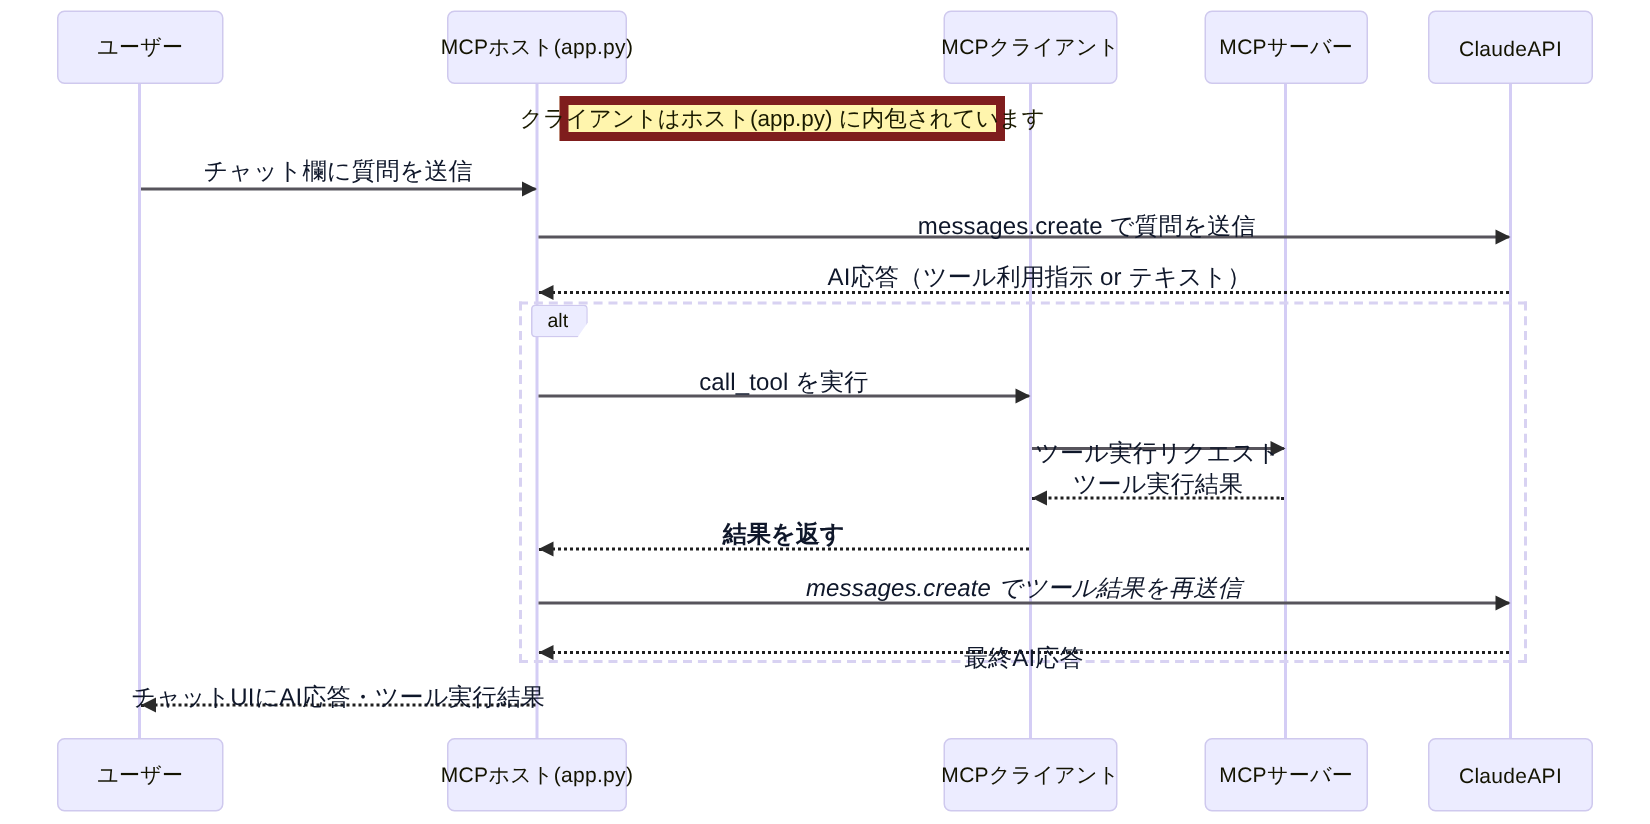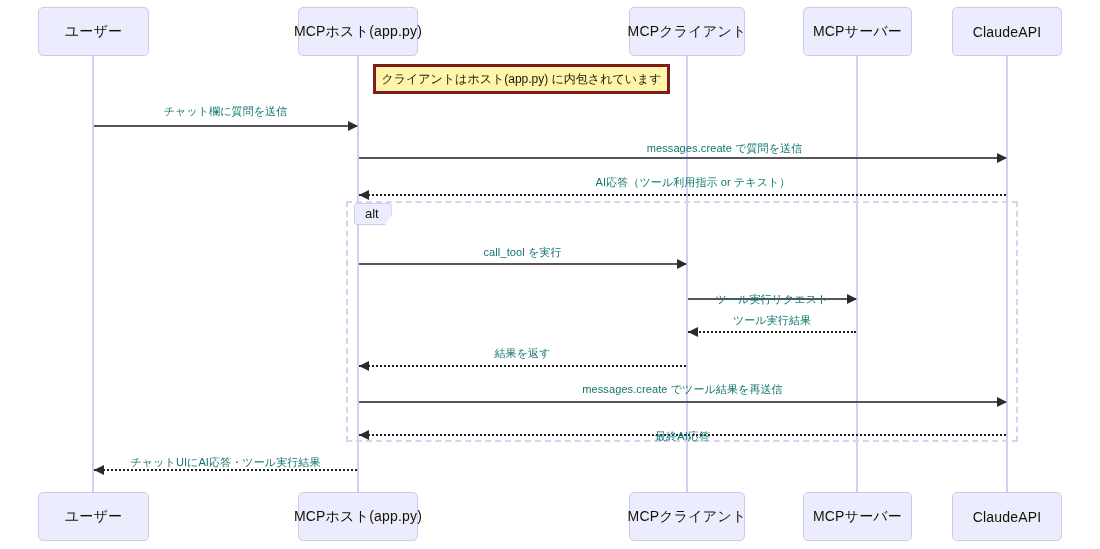--- a/index.html
+++ b/index.html
@@ -36,25 +36,25 @@
     justify-content: center;
     color: #131300;
     font-size: 14px;
     letter-spacing: 0.2px;
     white-space: nowrap;
   }
   
   .note-box {
     position: absolute;
     background: #fff5ad;
-    border: 3px solid #7f1d1d;
+    border: 6px solid #7f1d1d;
     display: flex;
     align-items: center;
     justify-content: center;
-    font-size: 12px;
+    font-size: 15px;
     color: #1a1a00;
     white-space: nowrap;
     padding: 0 2px;
   }
   
   .alt-frame {
     position: absolute;
     border: 2px dashed #d8d2f2;
     background: transparent;
     pointer-events: none;
@@ -80,22 +80,22 @@
   .msg-line {
     position: absolute;
     height: 0;
     border-top: 2px solid #57545c;
   }
   .msg-line.dotted {
     border-top: 2px dotted #1f1f1f;
   }
   .msg-label {
     position: absolute;
-    font-size: 11px;
-    color: #0f766e;
+    font-size: 16px;
+    color: #0f172a;
     white-space: nowrap;
     transform: translateX(-50%);
     letter-spacing: 0.1px;
   }
   .arrow-head {
     position: absolute;
     width: 0; height: 0;
     border-top: 5px solid transparent;
     border-bottom: 5px solid transparent;
   }
@@ -151,24 +151,24 @@
       <div class="arrow-head right" style="top: 259px; left: 677px;"></div>
       <div class="msg-label" style="left: 522.5px; top: 245px;">call_tool を実行</div>
       <div class="msg-line" style="left: 688px; width: 168px; top: 298px;"></div>
       <div class="arrow-head right" style="top: 294px; left: 847px;"></div>
       <div class="msg-label" style="left: 772px; top: 279px; margin-top: 13px;">ツール実行リクエスト</div>
       <div class="msg-line dotted" style="left: 688px; width: 168px; top: 331px;"></div>
       <div class="arrow-head left" style="top: 327px; left: 688px;"></div>
       <div class="msg-label" style="left: 772px; top: 313px;">ツール実行結果</div>
       <div class="msg-line dotted" style="left: 359px; width: 327px; top: 365px;"></div>
       <div class="arrow-head left" style="top: 361px; left: 359px;"></div>
-      <div class="msg-label" style="left: 522.5px; top: 346px;">結果を返す</div>
+      <div class="msg-label" style="left: 522.5px; top: 346px; font-weight: bold;">結果を返す</div>
       <div class="msg-line" style="left: 359px; width: 647px; top: 401px;"></div>
       <div class="arrow-head right" style="top: 397px; left: 997px;"></div>
-      <div class="msg-label" style="left: 682.5px; top: 382px;">messages.create でツール結果を再送信</div>
+      <div class="msg-label" style="left: 682.5px; top: 382px; font-style: italic;">messages.create でツール結果を再送信</div>
       <div class="msg-line dotted" style="left: 359px; width: 647px; top: 434px;"></div>
       <div class="arrow-head left" style="top: 430px; left: 359px;"></div>
       <div class="msg-label" style="left: 682.5px; top: 429px;">最終AI応答</div>
       <div class="msg-line dotted" style="left: 94px; width: 263px; top: 469px;"></div>
       <div class="arrow-head left" style="top: 465px; left: 94px;"></div>
       <div class="msg-label" style="left: 225.5px; top: 455px;">チャットUIにAI応答・ツール実行結果</div>
     </div>
   <div id="bottom-actors">
       <div class="actor-box" style="left: 38px; width: 111px; top: 492px;">
         <span>ユーザー</span>

